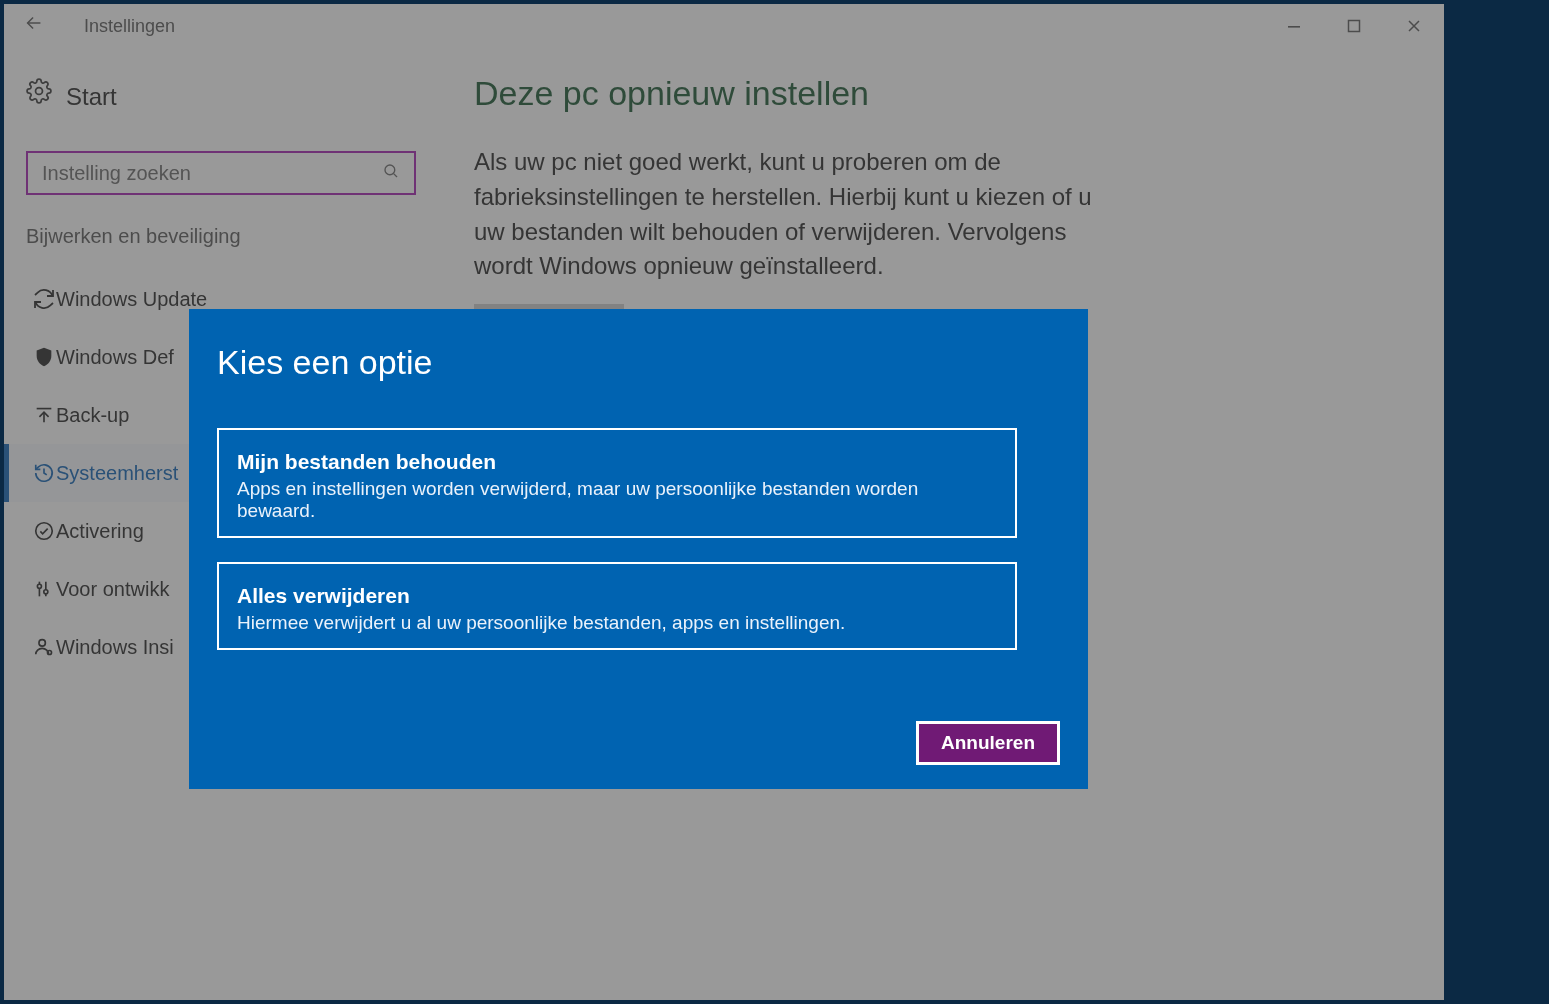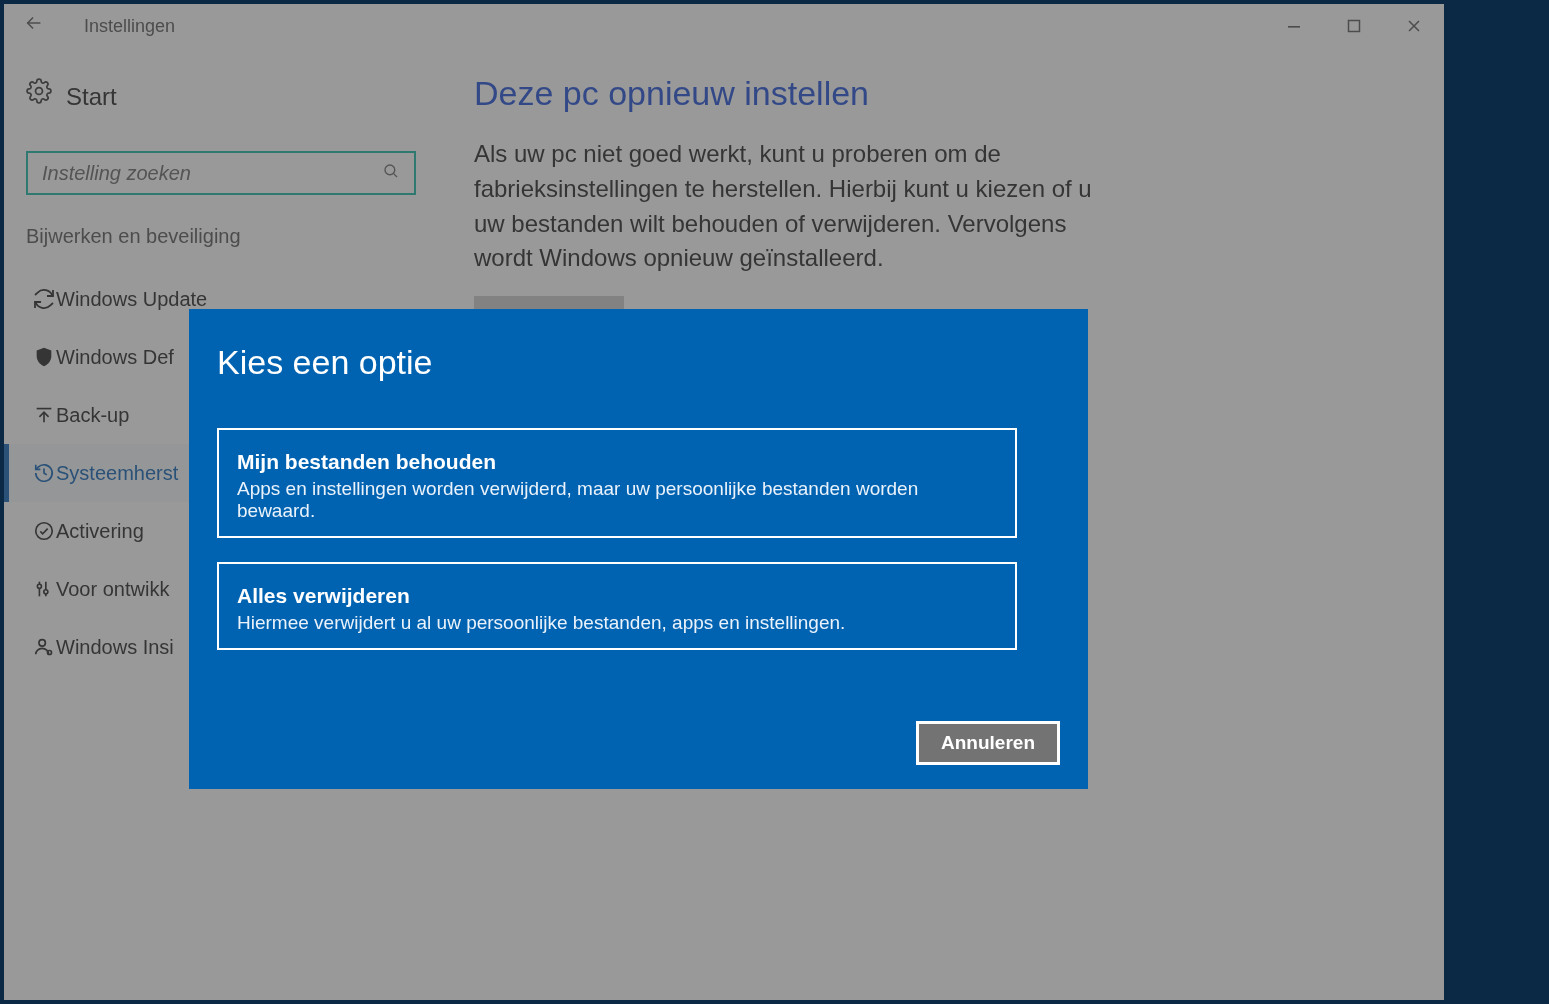--- a/index.html
+++ b/index.html
@@ -77,28 +77,27 @@
       font-size: 26px;
       color: #333;
     }
     .start-row .label {
       font-size: 24px;
       color: #222;
     }
     .search-box {
       width: 390px;
       height: 44px;
-      border: 2px solid #14b8a6;
+      border: 2px solid #a21caf;
       display: flex;
       align-items: center;
       padding: 0 14px;
       color: #666;
       font-size: 20px;
       margin-bottom: 30px;
-      font-style: italic;
     }
     .search-box .placeholder { flex: 1; }
     .search-box .mag { font-size: 18px; color: #666; }
     .category-heading {
       font-size: 20px;
       color: #555;
       margin-bottom: 22px;
     }
     .nav-item {
       height: 58px;
@@ -124,22 +123,22 @@
     }
     .nav-item.selected .icon svg { stroke: #0a5fb3; }
     
     .main {
       flex: 1;
       padding: 26px 40px 0 40px;
     }
     .main h1 {
       font-size: 34px;
       font-weight: 400;
-      color: #1d4ed8;
-      margin-bottom: 24px;
+      color: #14532d;
+      margin-bottom: 32px;
     }
     .main p.desc {
       font-size: 24px;
       color: #222;
       line-height: 1.45;
       max-width: 620px;
       margin-bottom: 20px;
     }
     .go-btn {
       display: inline-block;
@@ -186,21 +185,21 @@
       font-size: 19px;
       font-weight: 300;
       color: #eaf2fb;
     }
     .dlg-footer {
       position: absolute;
       right: 28px;
       bottom: 24px;
     }
     .cancel-btn {
-      background: #737373;
+      background: #701a75;
       border: 3px solid #fff;
       color: #fff;
       font-size: 19px;
       font-weight: 600;
       padding: 8px 22px;
     }
   </style>
 </head>
 <body>
 

